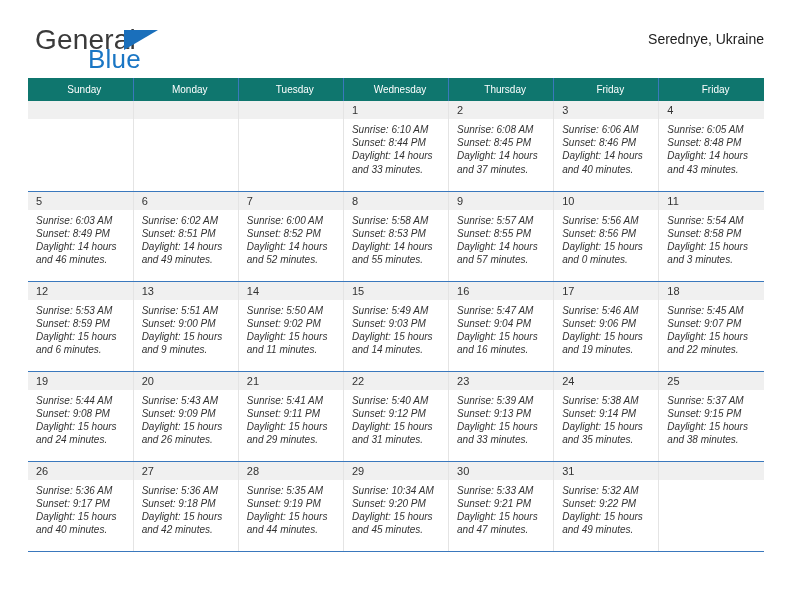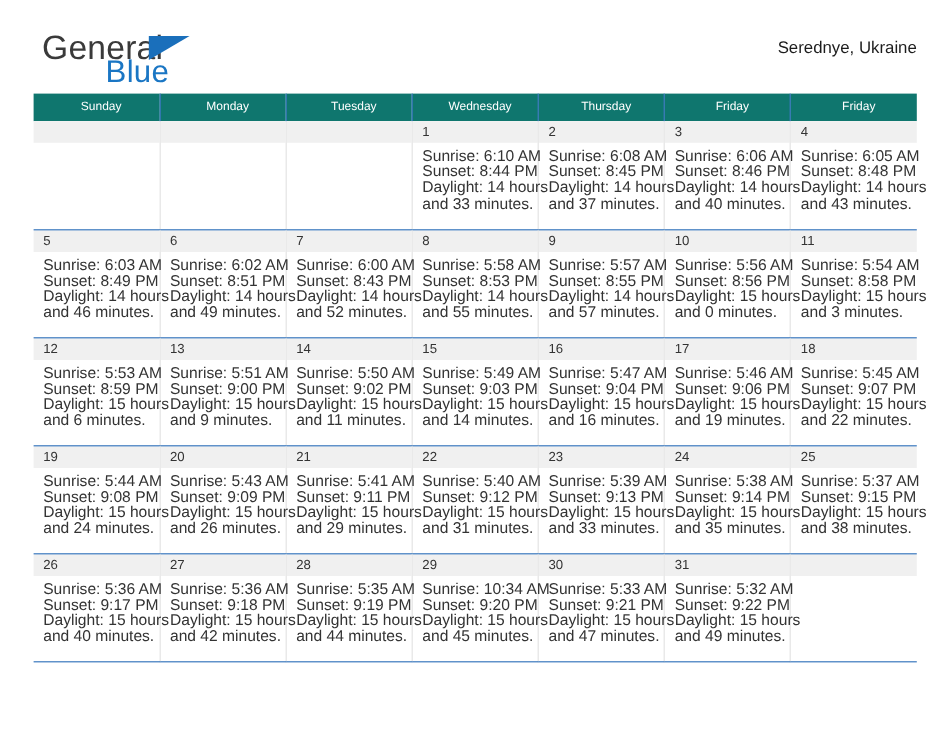--- a/index.html
+++ b/index.html
@@ -123,23 +123,24 @@
     height: 18px;
     box-sizing: border-box;
     line-height: 12px;
   }
   .cell-empty .daynum {
     background: #f0f0f0;
   }
 
   .details {
     padding: 4px 6px 0 8px;
-    font-size: 13px;
+    font-size: 10px;
     line-height: 13.2px;
     color: #333333;
+    font-style: italic;
   }
   .details div { white-space: nowrap; }
 </style>
 </head>
 <body>
 
 <div class="page">
 
   <div class="header">
 
@@ -231,21 +232,21 @@
               <div>Sunrise: 6:02 AM</div>
               <div>Sunset: 8:51 PM</div>
               <div>Daylight: 14 hours</div>
               <div>and 49 minutes.</div>
             </div>
           </td>
           <td>
             <div class="daynum">7</div>
             <div class="details">
               <div>Sunrise: 6:00 AM</div>
-              <div>Sunset: 8:43 PM</div>
+              <div>Sunset: 8:52 PM</div>
               <div>Daylight: 14 hours</div>
               <div>and 52 minutes.</div>
             </div>
           </td>
           <td>
             <div class="daynum">8</div>
             <div class="details">
               <div>Sunrise: 5:58 AM</div>
               <div>Sunset: 8:53 PM</div>
               <div>Daylight: 14 hours</div>

